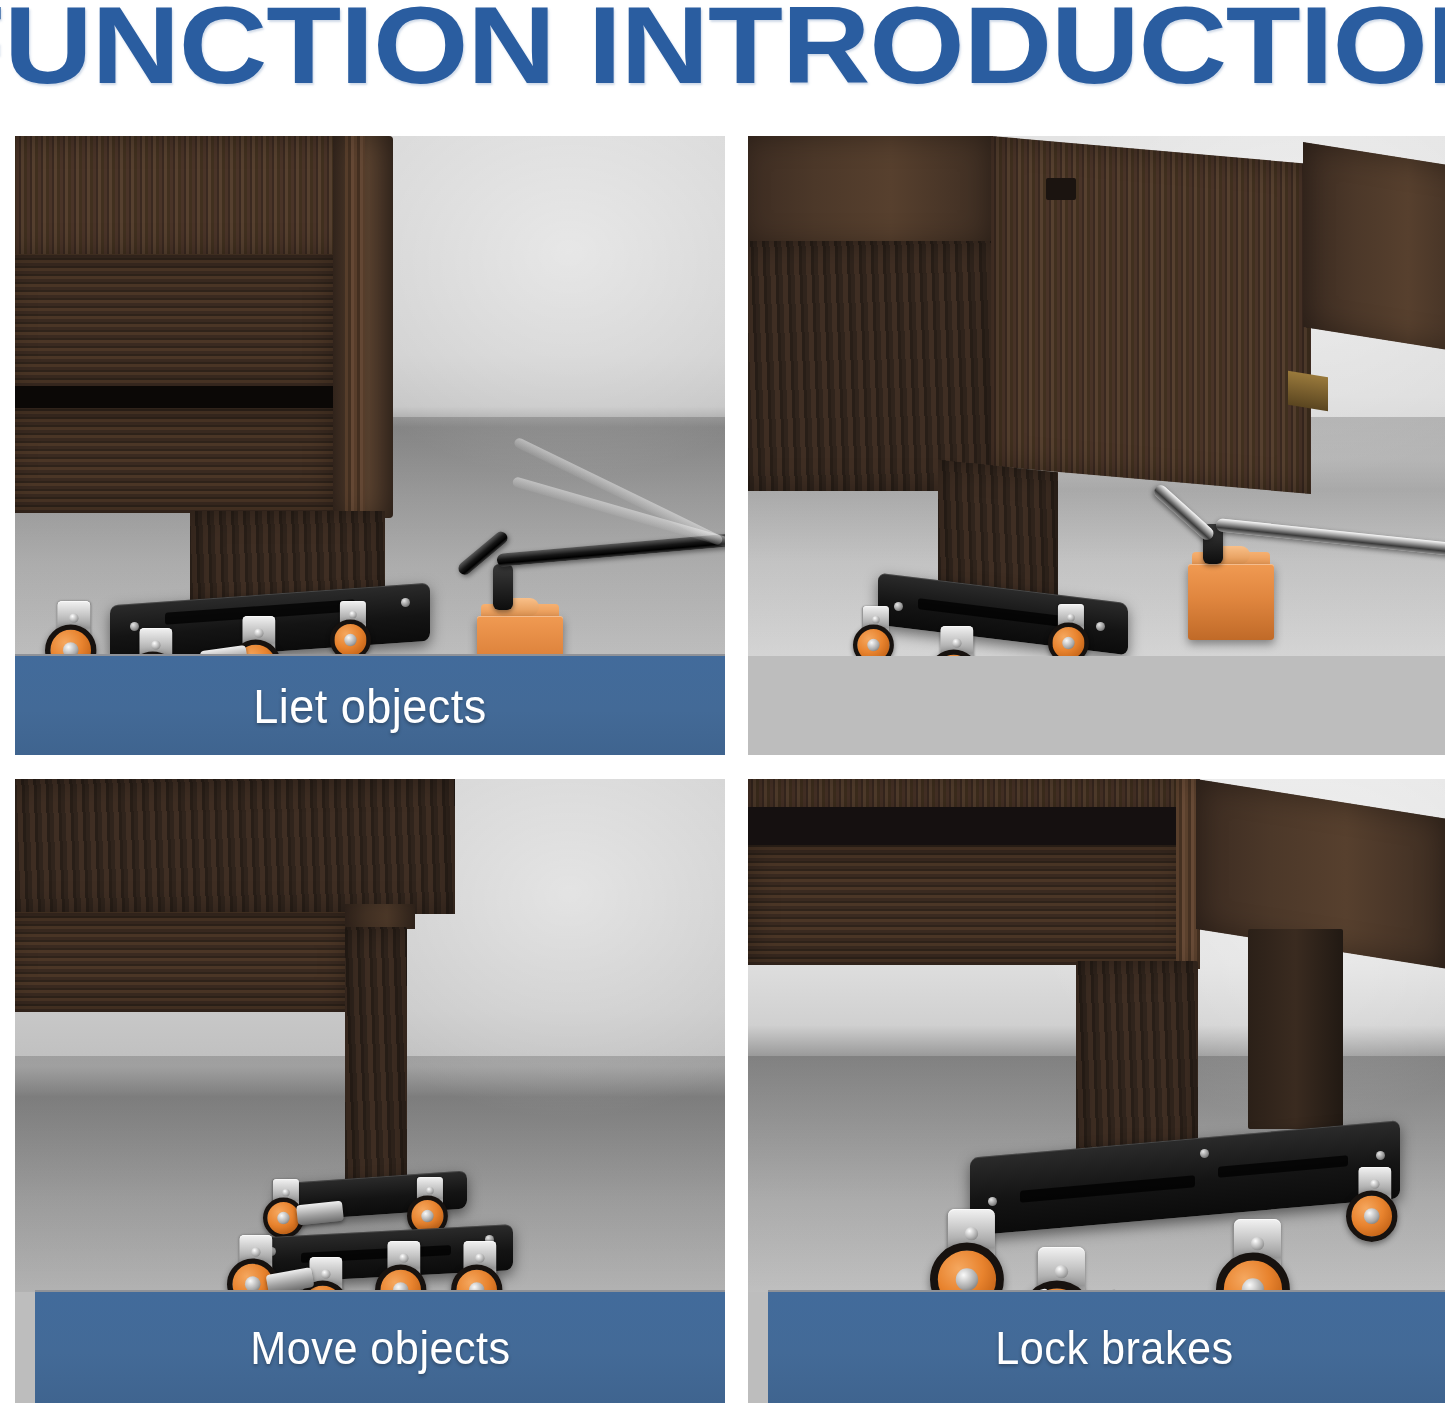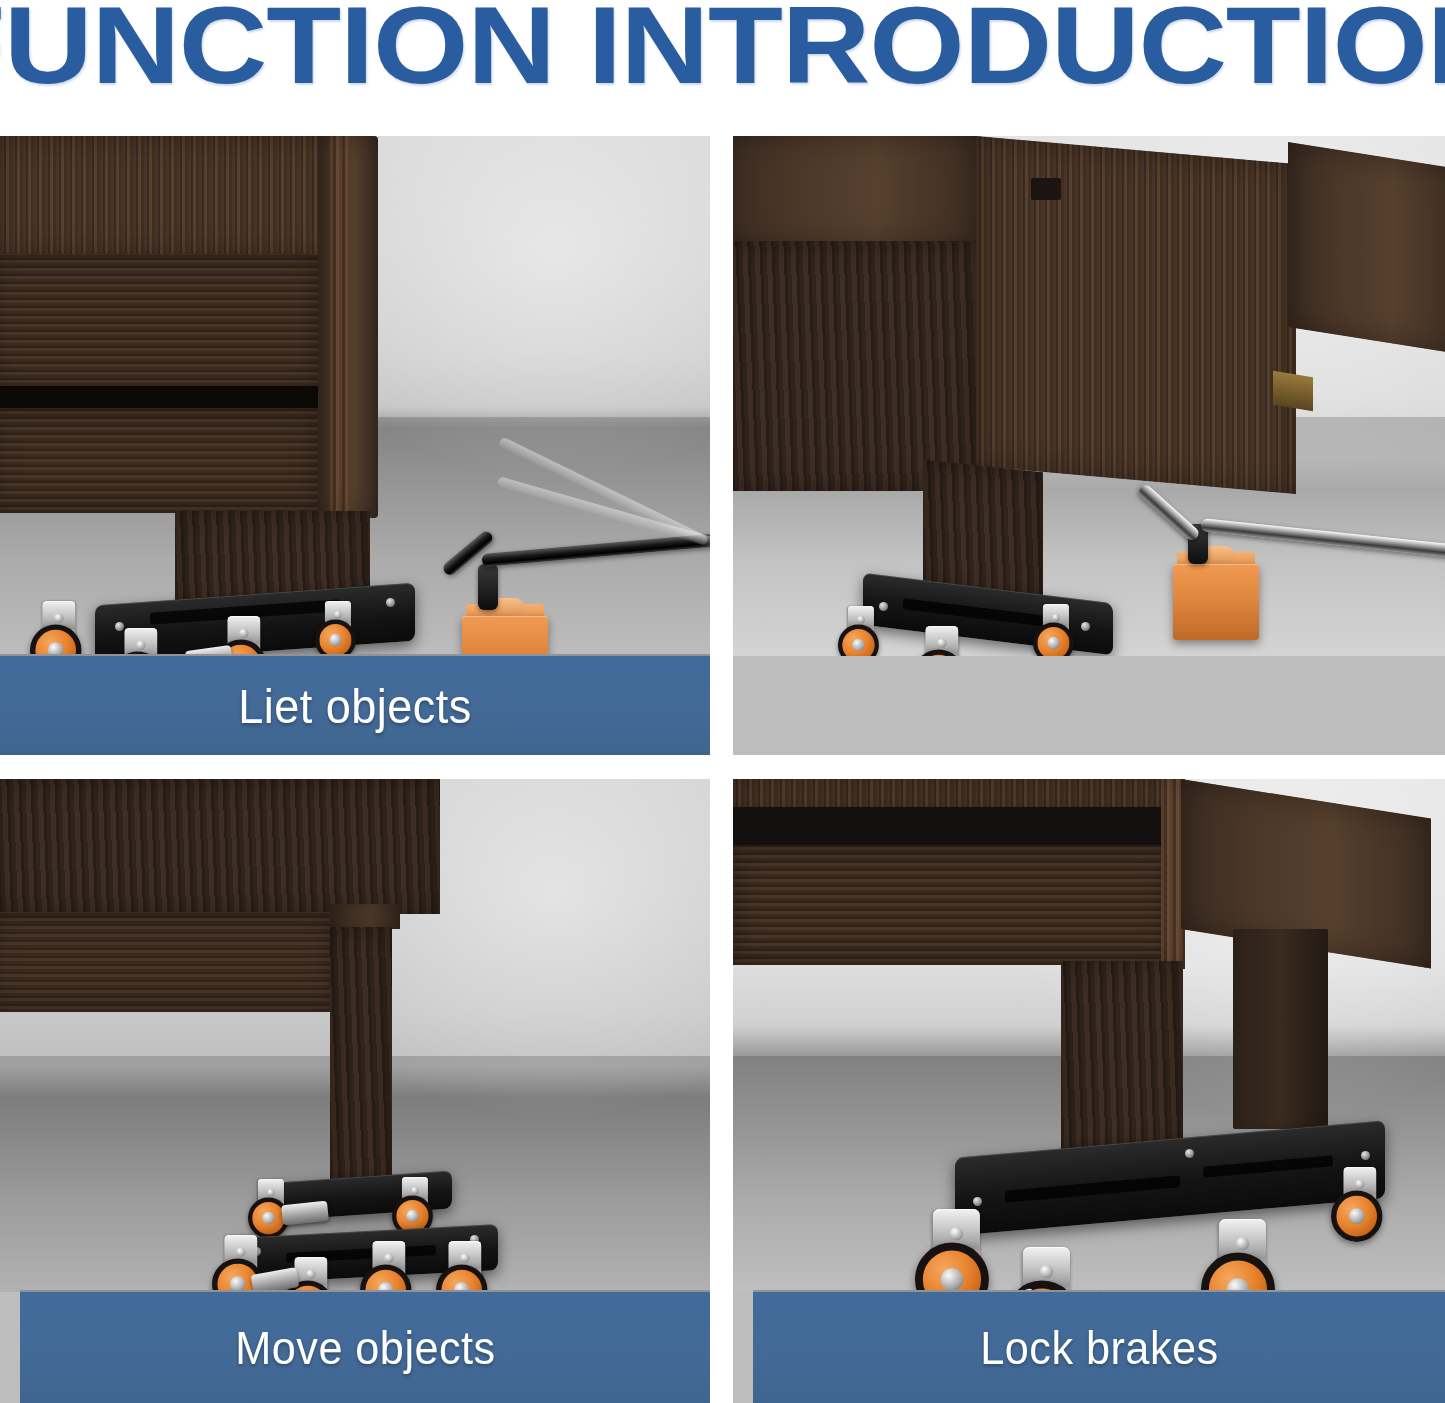--- a/index.html
+++ b/index.html
@@ -42,21 +42,21 @@
     transform: scaleX(1.18) scaleY(1.06);
     transform-origin: center top;
     margin-top: -6px;
     white-space: nowrap;
     text-shadow: 1px 2px 2px rgba(120,150,190,0.35);
   }
 
   
   .grid {
     position: absolute;
-    left: 0;
+    left: 15px;
     top: 136px;
     width: 1193px;
     height: 1267px;
   }
   .panel {
     position: absolute;
     overflow: hidden;
     background: #bdbdbd;
   }
   .panel.p1 { left: 0px;   top: 0px;   width: 710px; height: 619px; }

